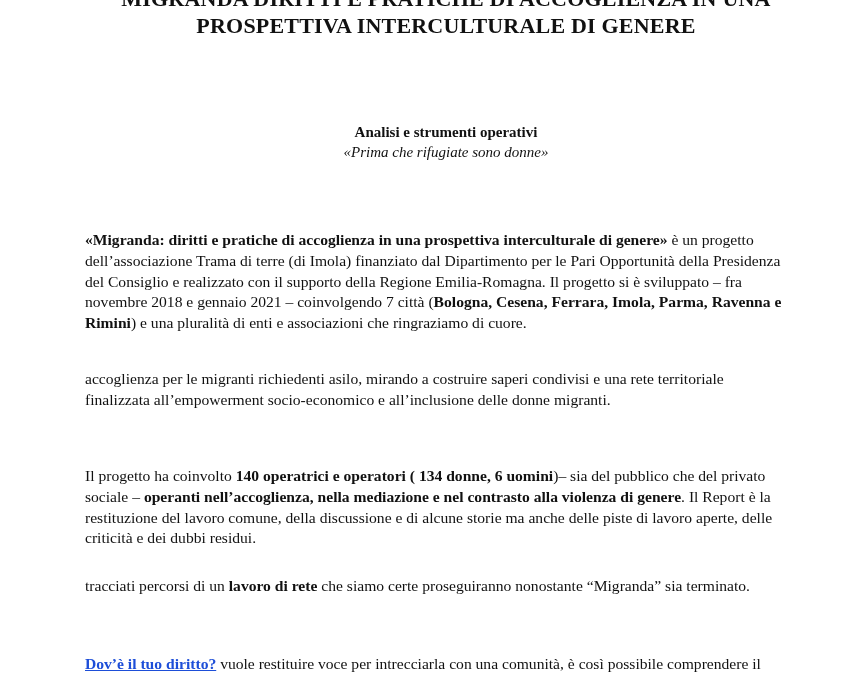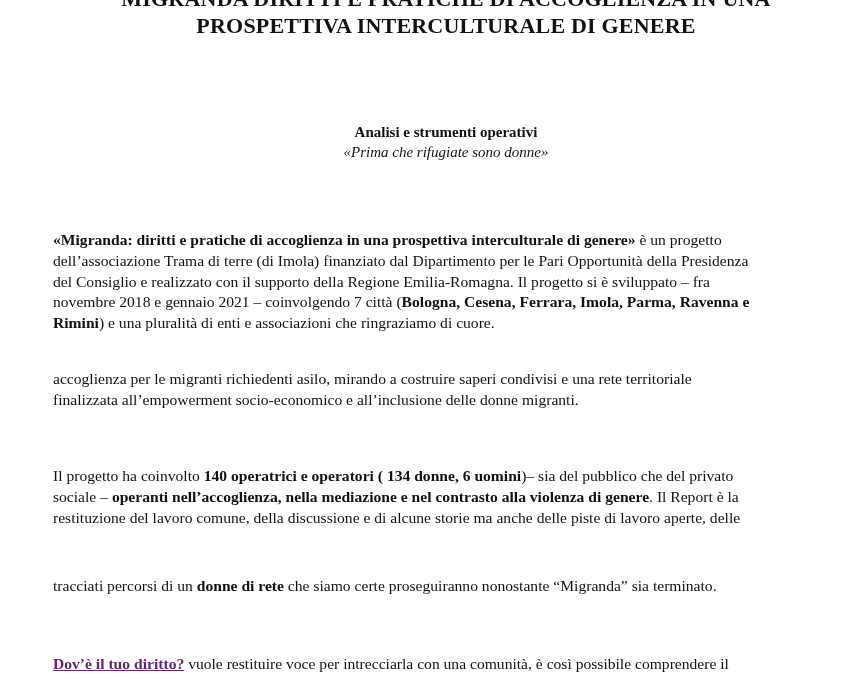--- a/index.html
+++ b/index.html
@@ -49,29 +49,30 @@
     .para {
       position: absolute;
       left: 41px;
       width: 800px;
       font-size: 15.6px;
       line-height: 20.8px;
     }
     .para .line {
       display: block;
       white-space: nowrap;
+      margin-left: 32px;
     }
     .p1 { top: 230px; }
     .p2 { top: 369px; }
     .p3 { top: 466px; }
     .p4 { top: 576px; }
     .p5 { top: 654px; }
     b { font-weight: bold; }
     a.doc-link {
-      color: #701a75;
+      color: #1d4ed8;
       font-weight: bold;
       text-decoration: underline;
     }
   </style>
 </head>
 <body>
 
 <div class="page">
 
   <div class="title l1">MIGRANDA DIRITTI E PRATICHE DI ACCOGLIENZA IN UNA</div>
@@ -90,23 +91,24 @@
 
   <div class="para p2">
     <span class="line">accoglienza per le migranti richiedenti asilo, mirando a costruire saperi condivisi e una rete territoriale</span>
     <span class="line">finalizzata all’empowerment socio-economico e all’inclusione delle donne migranti.</span>
   </div>
 
   <div class="para p3">
     <span class="line"><span>Il progetto ha coinvolto </span><b>140 operatrici e operatori ( 134 donne, 6 uomini</b><span>)– sia del pubblico che del privato</span></span>
     <span class="line"><span>sociale – </span><b>operanti nell’accoglienza, nella mediazione e nel contrasto alla violenza di genere</b><span>. Il Report è la</span></span>
     <span class="line">restituzione del lavoro comune, della discussione e di alcune storie ma anche delle piste di lavoro aperte, delle</span>
+    <span class="line">criticità e dei dubbi residui.</span>
   </div>
 
   <div class="para p4">
-    <span class="line"><span>tracciati percorsi di un </span><b>donne di rete</b><span> che siamo certe proseguiranno nonostante “Migranda” sia terminato.</span></span>
+    <span class="line"><span>tracciati percorsi di un </span><b>lavoro di rete</b><span> che siamo certe proseguiranno nonostante “Migranda” sia terminato.</span></span>
   </div>
 
   <div class="para p5">
     <span class="line"><a class="doc-link">Dov’è il tuo diritto?</a><span> vuole restituire voce per intrecciarla con una comunità, è così possibile comprendere il</span></span>
   </div>
 
 </div>
 
 </body></html>

